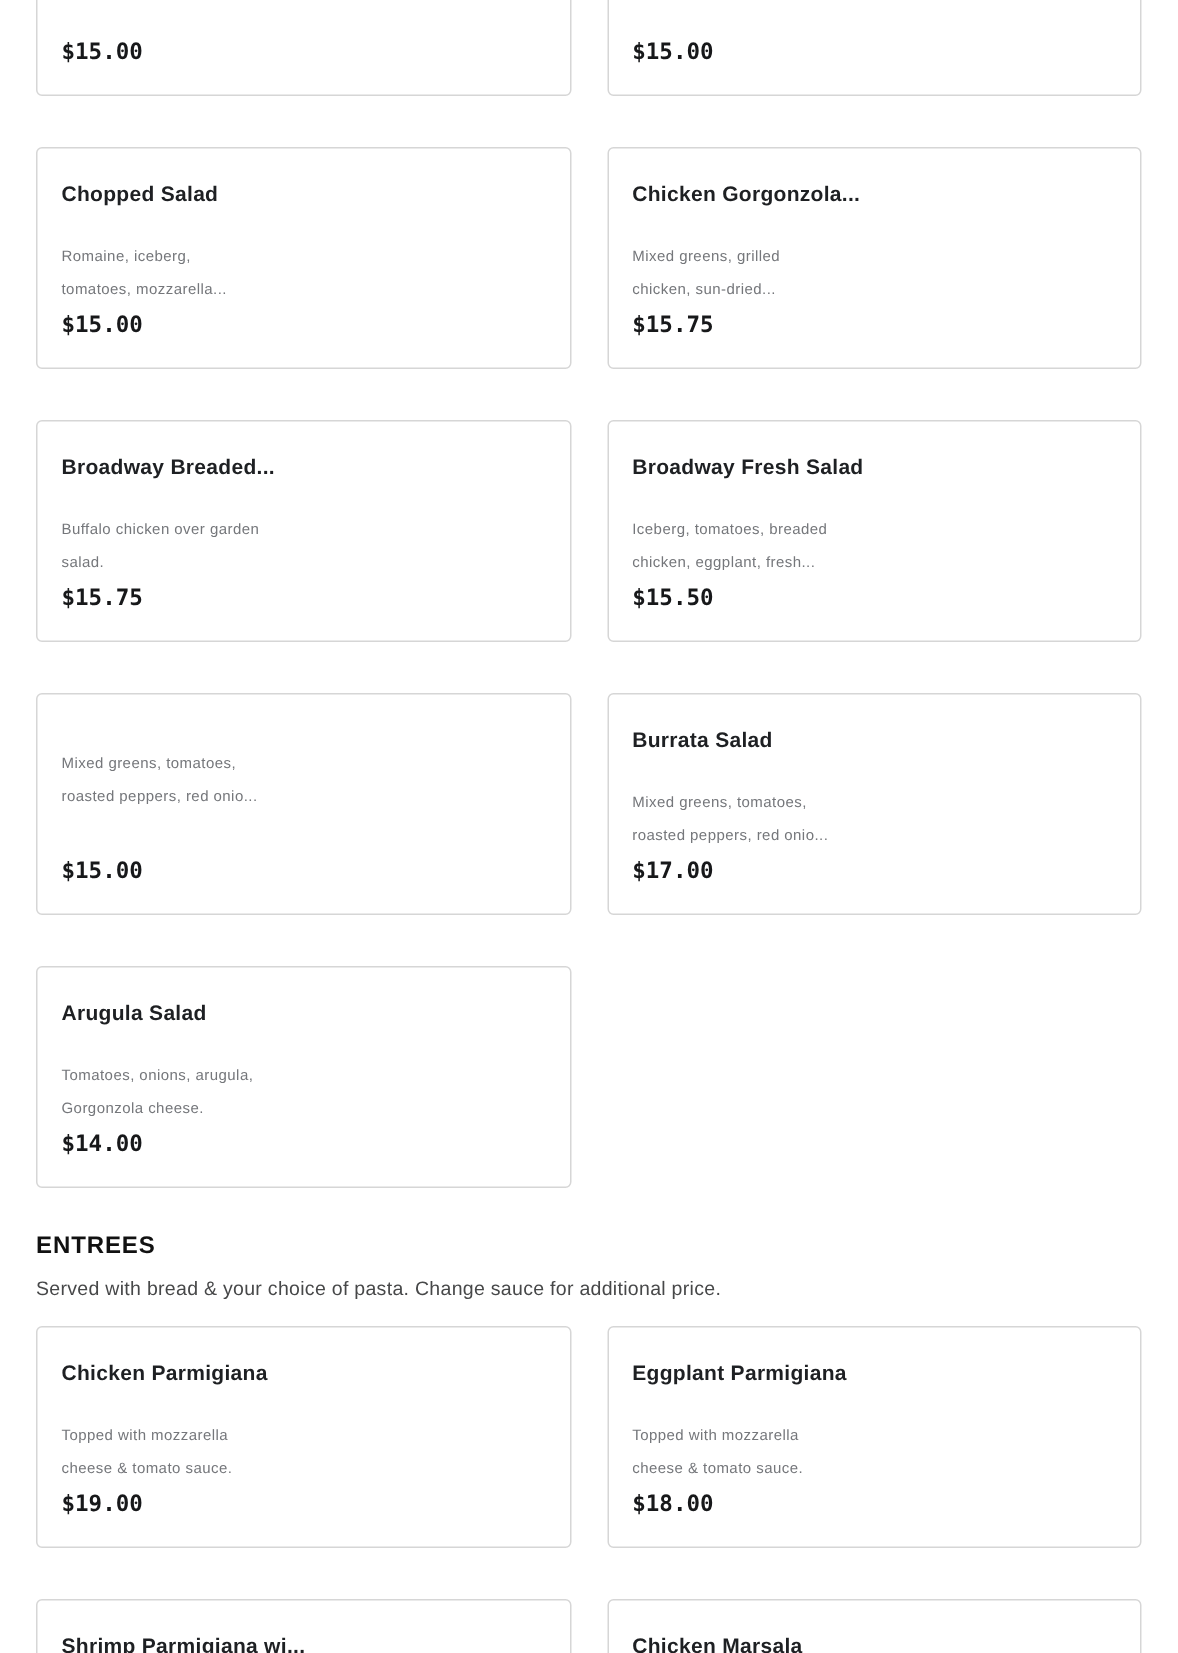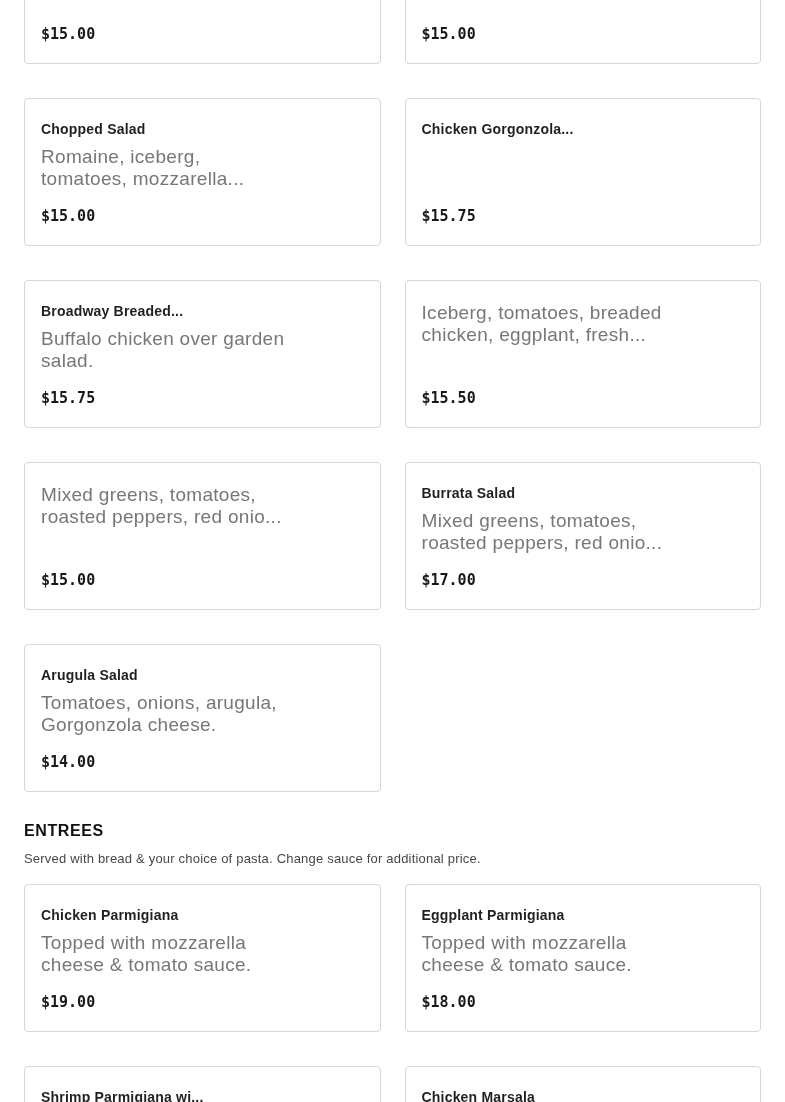--- a/index.html
+++ b/index.html
@@ -43,22 +43,22 @@
   .card-title {
     font-size: 14px;
     line-height: 26px;
     font-weight: 700;
     letter-spacing: 0.2px;
     color: var(--title-text, #1e2023);
     white-space: nowrap;
     overflow: hidden;
   }
   .card-desc {
-    margin-top: 4px;
-    font-size: 19px;
+    margin-top: 19px;
+    font-size: 10px;
     line-height: 22px;
     letter-spacing: 0.3px;
     color: var(--description-text, #75777b);
     white-space: pre-line;
   }
   .card-price {
     margin-top: auto;
     font-family: "DejaVu Sans Mono", monospace;
     font-weight: 700;
     font-size: 15px;
@@ -97,29 +97,32 @@
           <div class="card-price">$15.00</div>
         </div>
         <div class="menu-card">
           <div class="card-title">Chopped Salad</div>
           <div class="card-desc">Romaine, iceberg,
 tomatoes, mozzarella...</div>
           <div class="card-price">$15.00</div>
         </div>
         <div class="menu-card">
           <div class="card-title">Chicken Gorgonzola...</div>
+          <div class="card-desc">Mixed greens, grilled
+chicken, sun-dried...</div>
           <div class="card-price">$15.75</div>
         </div>
         <div class="menu-card">
           <div class="card-title">Broadway Breaded...</div>
           <div class="card-desc">Buffalo chicken over garden
 salad.</div>
           <div class="card-price">$15.75</div>
         </div>
         <div class="menu-card">
+          <div class="card-title">Broadway Fresh Salad</div>
           <div class="card-desc">Iceberg, tomatoes, breaded
 chicken, eggplant, fresh...</div>
           <div class="card-price">$15.50</div>
         </div>
         <div class="menu-card">
           <div class="card-desc">Mixed greens, tomatoes,
 roasted peppers, red onio...</div>
           <div class="card-price">$15.00</div>
         </div>
         <div class="menu-card">

